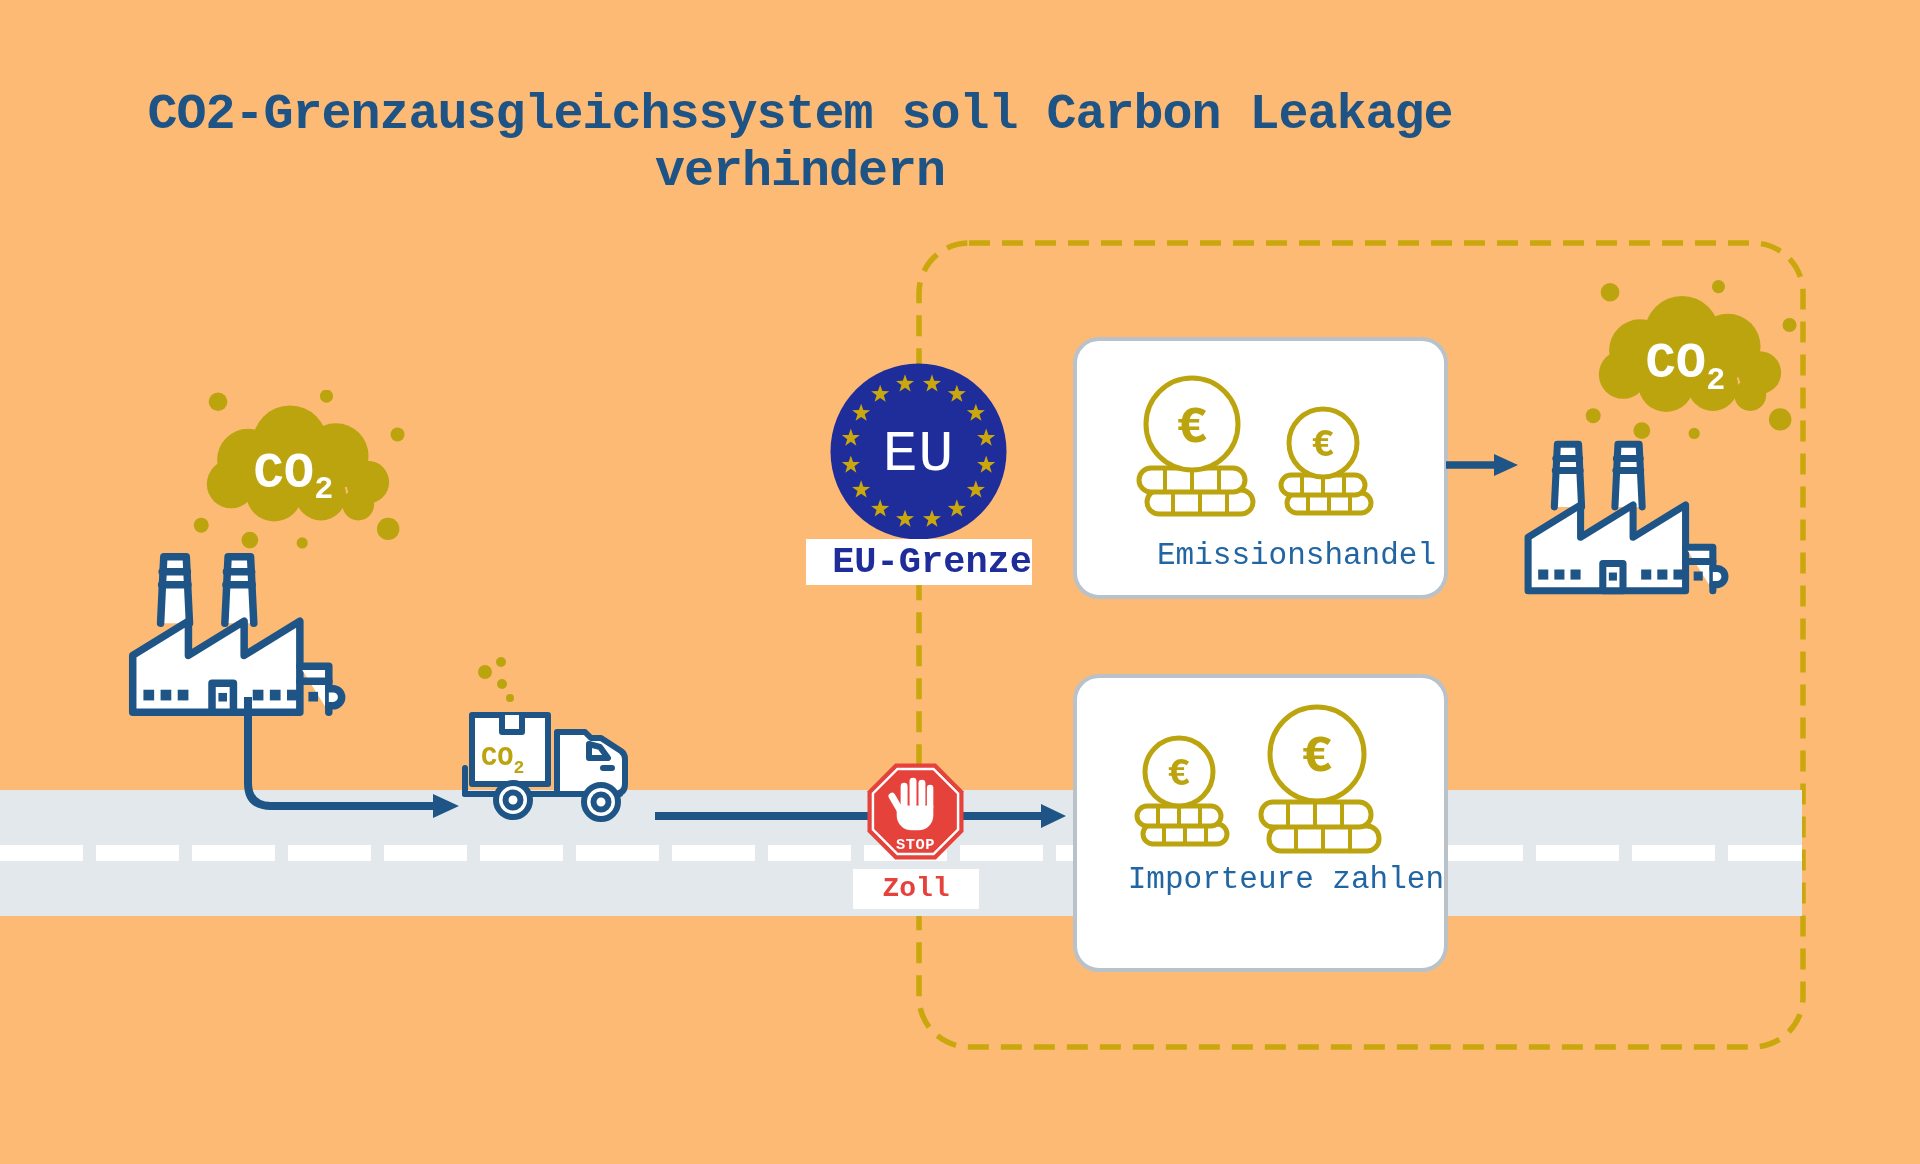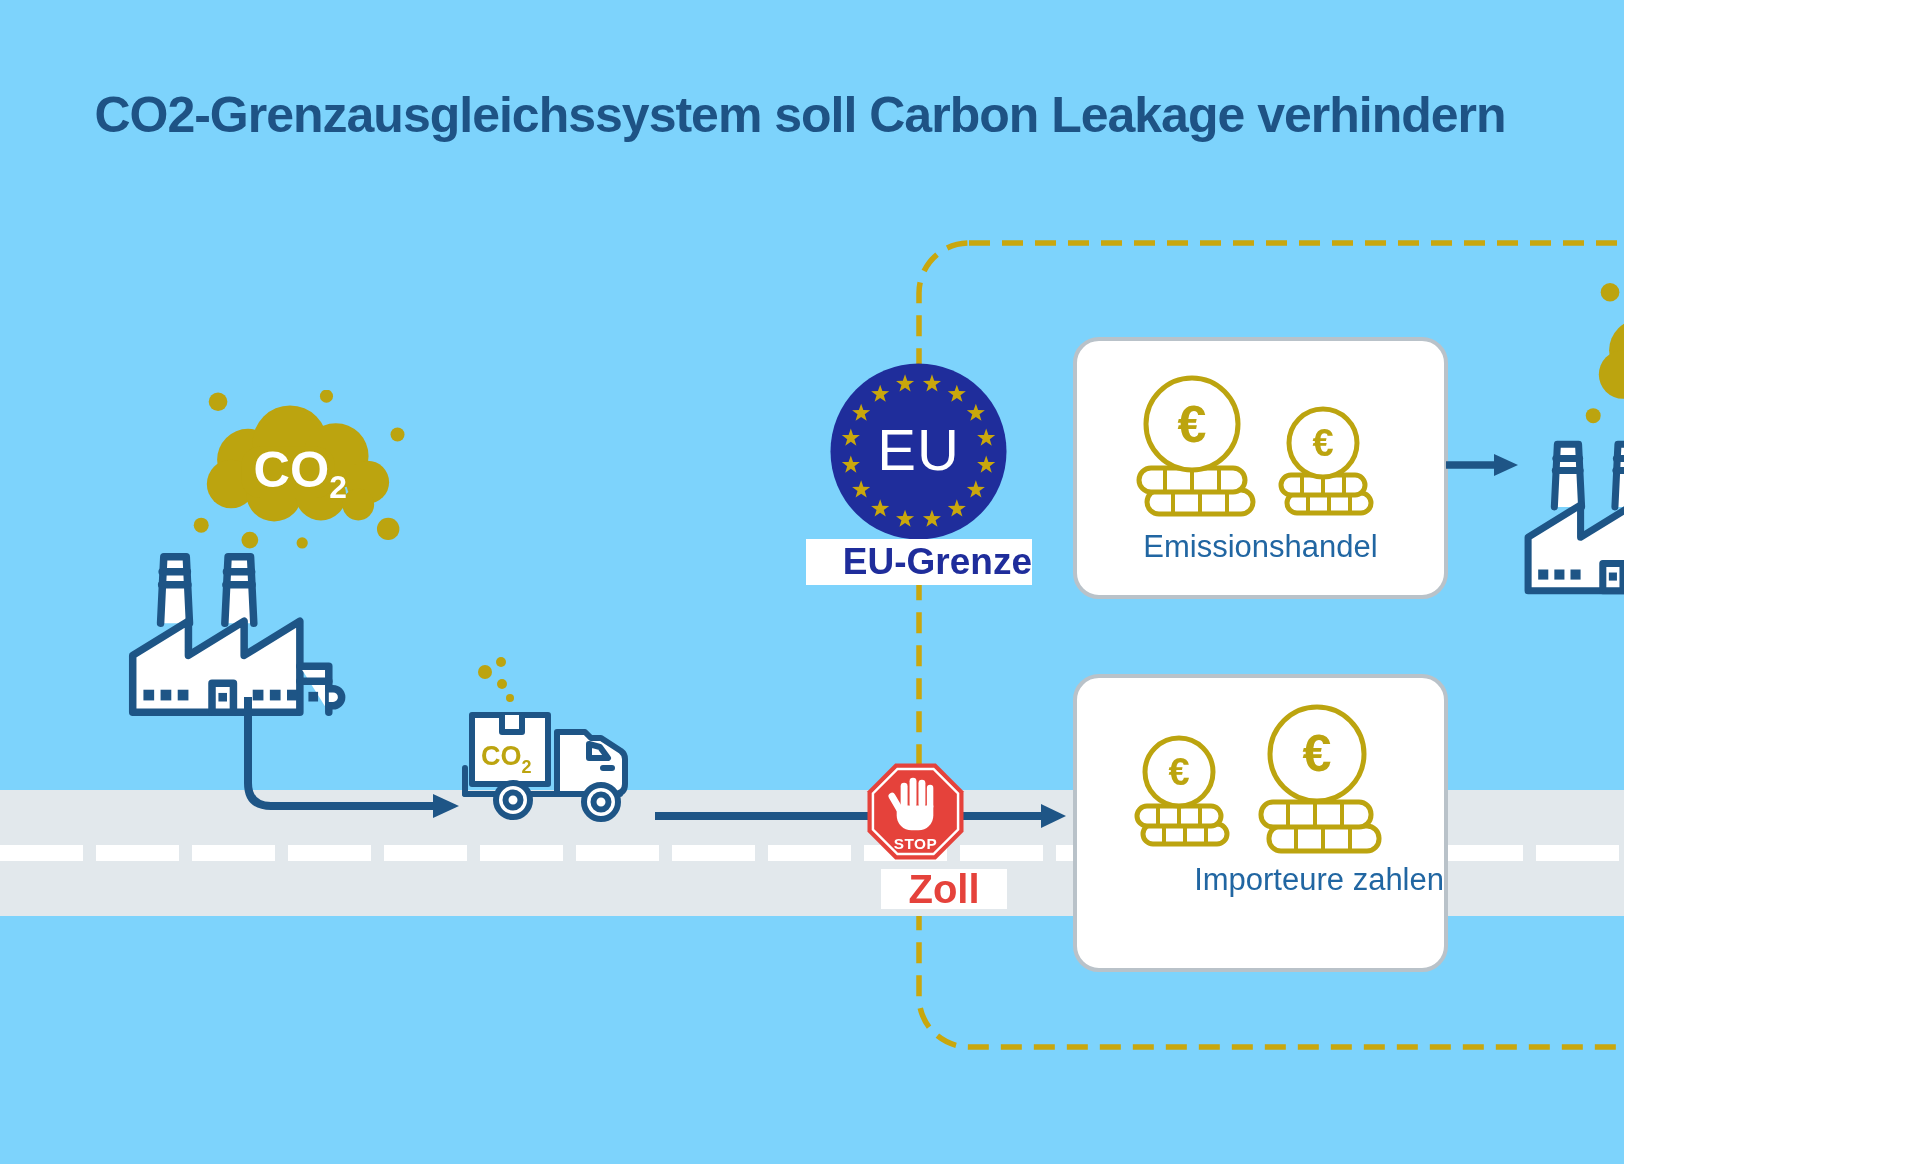--- a/index.html
+++ b/index.html
@@ -1,44 +1,44 @@
 <!DOCTYPE html>
 <html><head>
 <meta charset="utf-8">
 <style>
   html,body{margin:0;padding:0;background:#fff;}
   #canvas{
-    position:relative;width:1624px;height:1164px;background:#7dd3fc;overflow:hidden;
-    font-family:Liberation Sans, sans-serif;
+    position:relative;width:1920px;height:1164px;background:#fdba74;overflow:hidden;
+    font-family:Liberation Mono, monospace;
   }
   .abs{position:absolute;}
   #title{
     left:0;top:86px;width:1600px;text-align:center;
     font-size:50px;font-weight:bold;letter-spacing:-1px;color:#1E5385;z-index:5;
   }
   #road{left:0;top:790px;width:1802px;height:126px;background:#E2E8EC;z-index:1;}
   #road-dashes{position:absolute;left:0;top:55px;width:100%;height:16px;
     background:repeating-linear-gradient(to right,#fff 0,#fff 83px,transparent 83px,transparent 96px);}
   .icon{z-index:3;}
   .overlay{z-index:4;}
   #eu-grenze-label{
     left:806px;top:539px;width:226px;height:46px;line-height:46px;text-align:right;
     font-size:37px;font-weight:bold;color:#1F2D9B;background:#fff;
   }
   #zoll-label{
     left:853px;top:869px;width:126px;height:40px;line-height:40px;text-align:center;
-    font-size:40px;font-weight:bold;color:#E5423B;background:#fff;margin-left:28px;
+    font-size:28px;font-weight:bold;color:#E5423B;background:#fff;
   }
   .card{
     background:#fff;border:4px solid #B9C2C9;border-radius:26px;z-index:3;
   }
   #card-emissions{left:1073px;top:337px;width:367px;height:254px;}
   #card-importers{left:1073px;top:674px;width:367px;height:290px;}
   .card-label{position:absolute;left:0;width:100%;text-align:center;font-size:31px;color:#2166A2;}
-  #emissions-label{top:188px;}
+  #emissions-label{top:197px;padding-left:36px;}
   #importers-line1{top:184px;text-align:right;}
   #importers-line2{top:226px;font-weight:bold;color:#19497C;}
 </style>
 </head>
 <body>
 
 <div id="canvas">
 
   <div id="title" class="abs">CO2-Grenzausgleichssystem soll Carbon Leakage verhindern</div>
 

